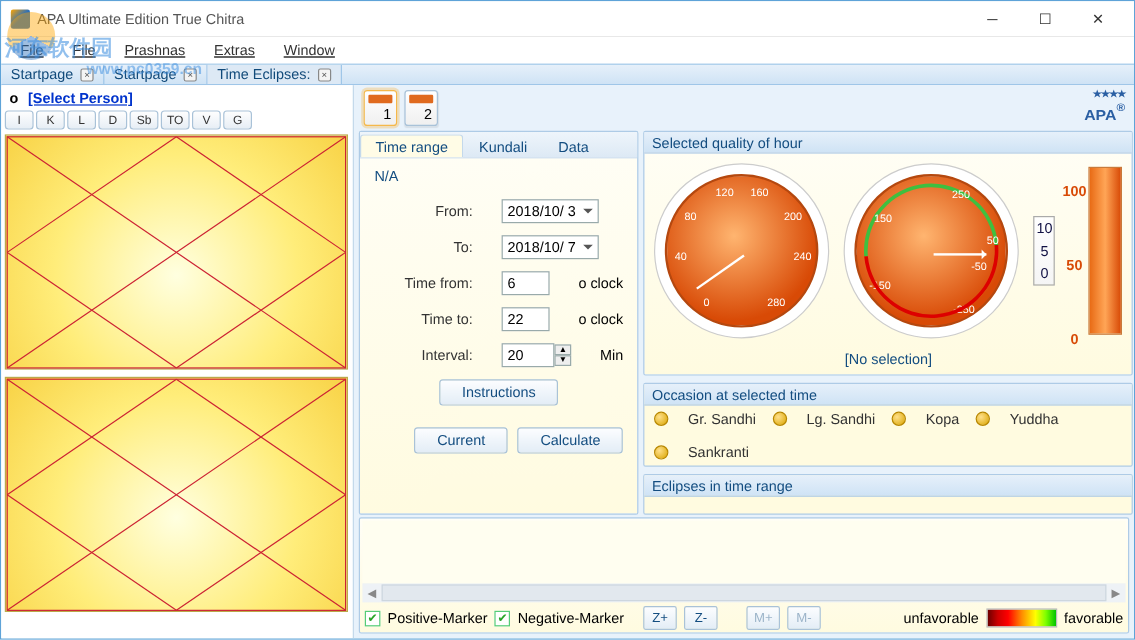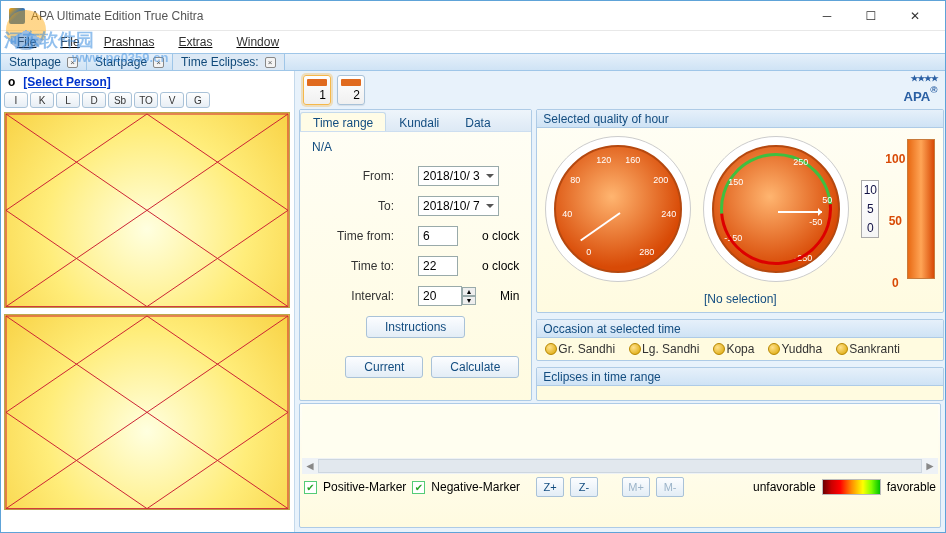--- a/index.html
+++ b/index.html
@@ -63,21 +63,21 @@
 .gauge2 .gauge-face::before { content: ""; position: absolute; inset: 6px; border-radius: 50%; border: 3px solid transparent; border-top-color: #3fbf3f; border-left-color: #3fbf3f; transform: rotate(40deg); }
 .gauge2 .gauge-face::after { content: ""; position: absolute; inset: 6px; border-radius: 50%; border: 3px solid transparent; border-bottom-color: #d00; border-right-color: #d00; transform: rotate(40deg); }
 .g2-needle { position: absolute; width: 44px; height: 2px; background: #fff; left: 64px; top: 64px; transform-origin: left center; transform: rotate(0deg); }
 .g2-needle::after { content: ""; position: absolute; right: -4px; top: -3px; border: 4px solid transparent; border-left-color: #fff; }
 .bar-gauge { width: 28px; height: 140px; border: 1px solid #c87a3a; background: linear-gradient(90deg,#e86a14 0%, #ffa556 50%, #d84a06 100%); position: relative; margin-left: 2px; }
 .bar-gauge .scale { position: absolute; right: 100%; top: 12px; height: 100%; display: flex; flex-direction: column; justify-content: space-between; padding-right: 3px; color: #d84a06; font-size: 10px; font-weight: 600; text-align: center;}
 .mini-scale { width: 18px; height: 58px; border: 1px solid #aaa; background: linear-gradient(#fff,#f5f5f5); display: flex; flex-direction: column; justify-content: space-between; padding: 2px 1px; font-size: 8px; color: #114; text-align: center; }
 .nosel { text-align: center; color: #134d80; margin: 2px 0 6px; }
 .sub-panel { border: 1px solid #aecbe6; background: #fffbe0; border-radius: 2px; margin-top: 3px; }
 .occasion-row { display: flex; gap: 14px; padding: 4px 8px; align-items: center; flex-wrap: wrap; }
-.occ-item { display: flex; align-items: center; gap: 1px; color: #333; }
+.occ-item { display: flex; align-items: center; gap: 16px; color: #333; }
 .occ-dot { width: 12px; height: 12px; border-radius: 50%; background: radial-gradient(circle at 35% 35%, #ffe08a, #d9a400); border: 1px solid #b88700; }
 .timeline-panel { flex: 1; min-height: 60px; }
 .timeline-body { height: 52px; background: #fffef0; position: relative; margin: 2px 2px 0; }
 .scroll { height: 16px; display: flex; align-items: center; background: #eef2f6; margin: 0 2px; }
 .scroll .tri { width: 16px; text-align: center; color: #888; }
 .scroll .track { flex: 1; height: 14px; background: #e2e8ee; border: 1px solid #cdd6df; }
 .bottom-bar { display: flex; align-items: center; gap: 6px; padding: 3px 4px; }
 .chk { width: 13px; height: 13px; border: 1px solid #5c7; background: #fff; display: inline-flex; align-items: center; justify-content: center; color: #27a327; font-size: 10px; }
 .zbtn { width: 28px; height: 20px; border: 1px solid #a9c2d8; background: linear-gradient(#fcfdff,#e3edf6); border-radius: 2px; display: inline-flex; align-items: center; justify-content: center; color: #134d80; font-size: 11px; }
 .zbtn.ghost { color: #9cb4c9; }

